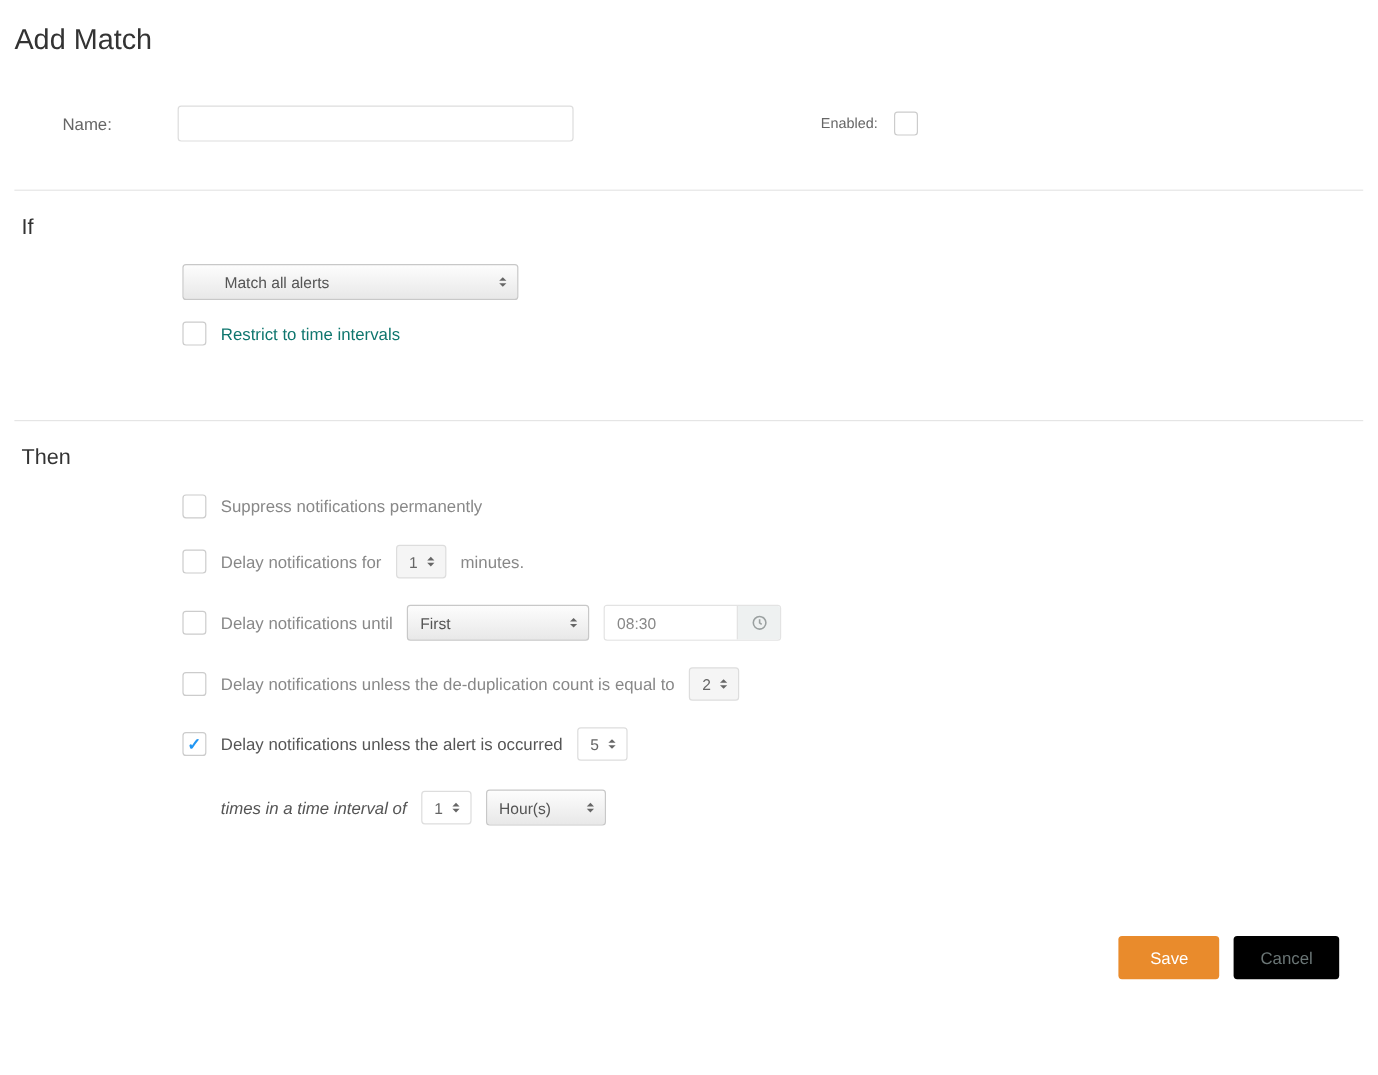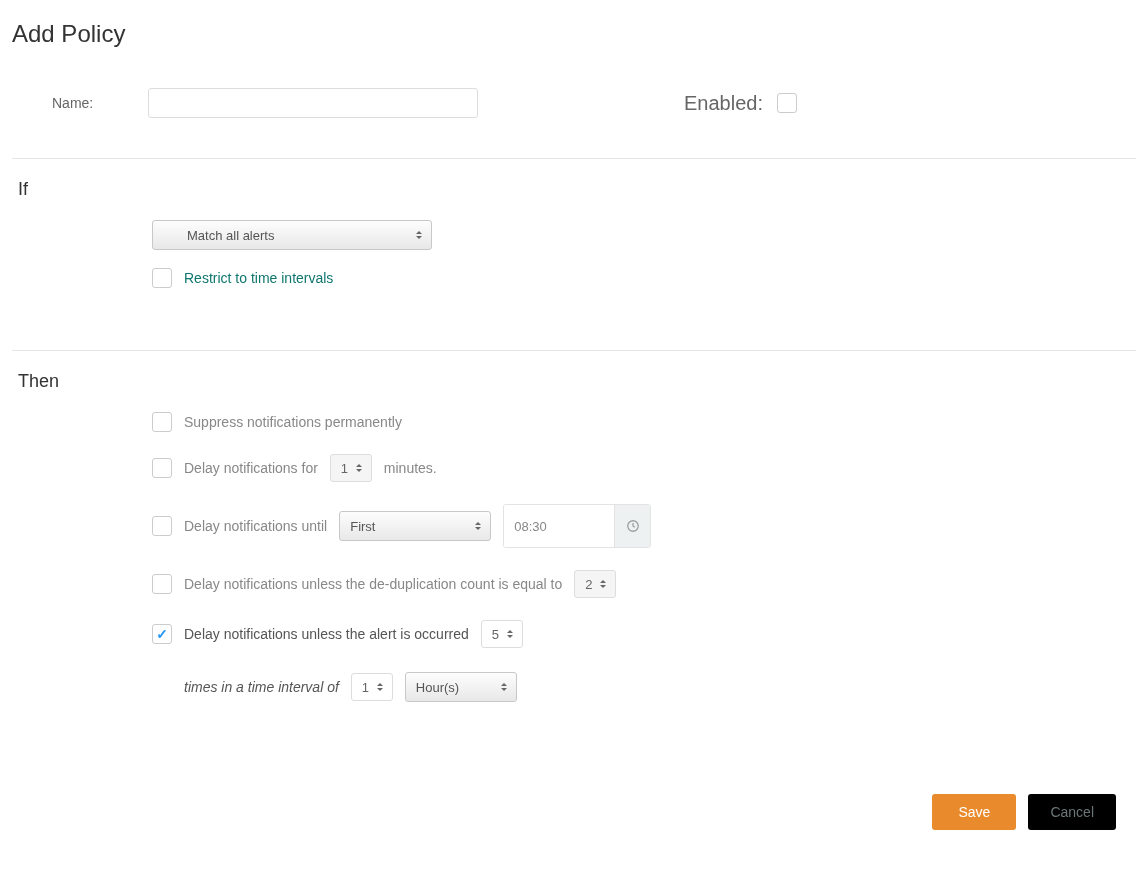--- a/index.html
+++ b/index.html
@@ -28,21 +28,21 @@
   }
   .section-heading {
     font-size: 18px;
     font-weight: 400;
     color: #333;
     margin-bottom: 20px;
     margin-left: 6px;
   }
   .label {
     color: #666;
-    font-size: 20px;
+    font-size: 12px;
   }
   .text-input {
     border: 1px solid #ddd;
     border-radius: 3px;
     height: 30px;
     padding: 4px 8px;
     font-size: 14px;
     color: #555;
     background: #fff;
   }
@@ -96,41 +96,41 @@
   .dbl-arrow::before, .dbl-arrow::after {
     content: "";
     width: 0; height: 0;
     border-left: 3px solid transparent;
     border-right: 3px solid transparent;
   }
   .dbl-arrow::before { border-bottom: 3px solid #666; margin-bottom: 2px; }
   .dbl-arrow::after  { border-top: 3px solid #666; }
   .select.match { width: 280px; padding-left: 34px; }
   .select.first { width: 152px; text-align: center; }
-  .select.hours { width: 112px; align-items: center; }
+  .select.hours { width: 100px; align-items: center; }
   .stepper {
     height: 28px;
     border: 1px solid #ddd;
     border-radius: 3px;
     background: #f5f5f5;
     padding: 0 22px 0 10px;
     display: inline-flex;
     align-items: center;
     color: #666;
     font-size: 13px;
     position: relative;
     min-width: 42px;
   }
   .stepper.white { background:#fff; }
   .time-input-wrap {
     display: inline-flex;
     align-items: center;
     border: 1px solid #e3e3e3;
     border-radius: 3px;
-    height: 44px;
+    height: 30px;
     overflow: hidden;
   }
   .time-input-wrap input {
     border: none;
     outline: none;
     height: 100%;
     width: 110px;
     padding: 0 10px;
     color: #888;
     font-size: 13px;
@@ -180,21 +180,21 @@
   }
   .btn-primary { background: #e98b2c; color: #fff; }
   .btn-secondary { background: #000000; color: #6b7676; }
   .name-row { display:flex; align-items:center; gap:36px; margin-left:40px; }
   .name-label { width: 60px; color:#666; text-align:left; }
   .enabled-wrap { display:flex; align-items:center; gap:14px; margin-left:170px; }
 </style>
 </head>
 <body>
 
-<h1 class="page-title">Add Policy</h1>
+<h1 class="page-title">Add Match</h1>
 
 <div class="section">
   <div class="name-row">
     <span class="name-label">Name:</span>
     <input type="text" class="text-input name" value="" style="">
     <div class="enabled-wrap">
       <span class="label">Enabled:</span>
       <span class="checkbox"></span>
     </div>
   </div>

